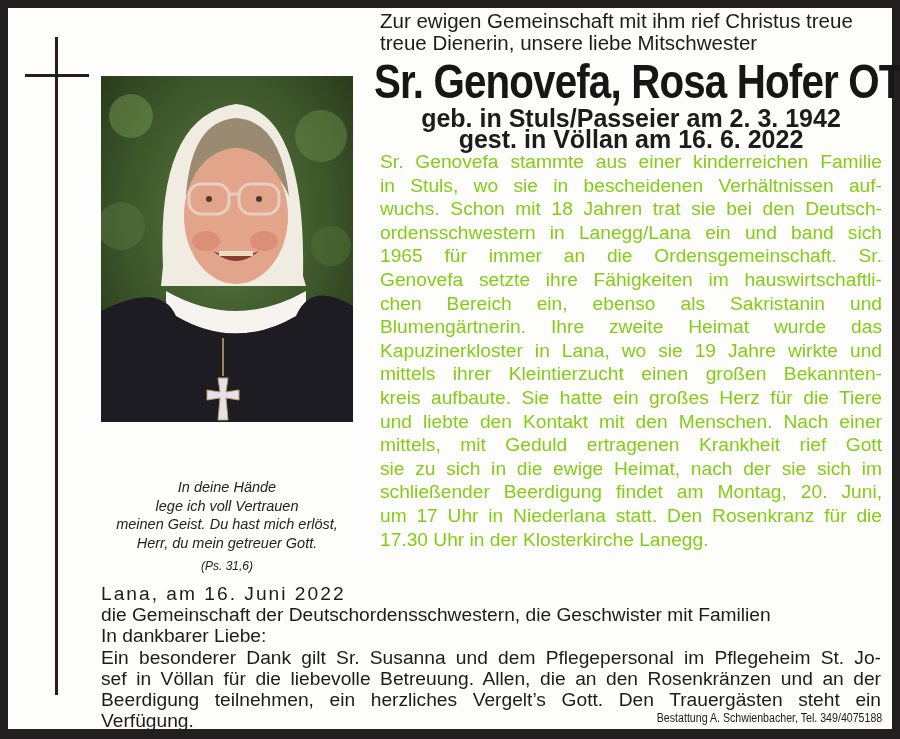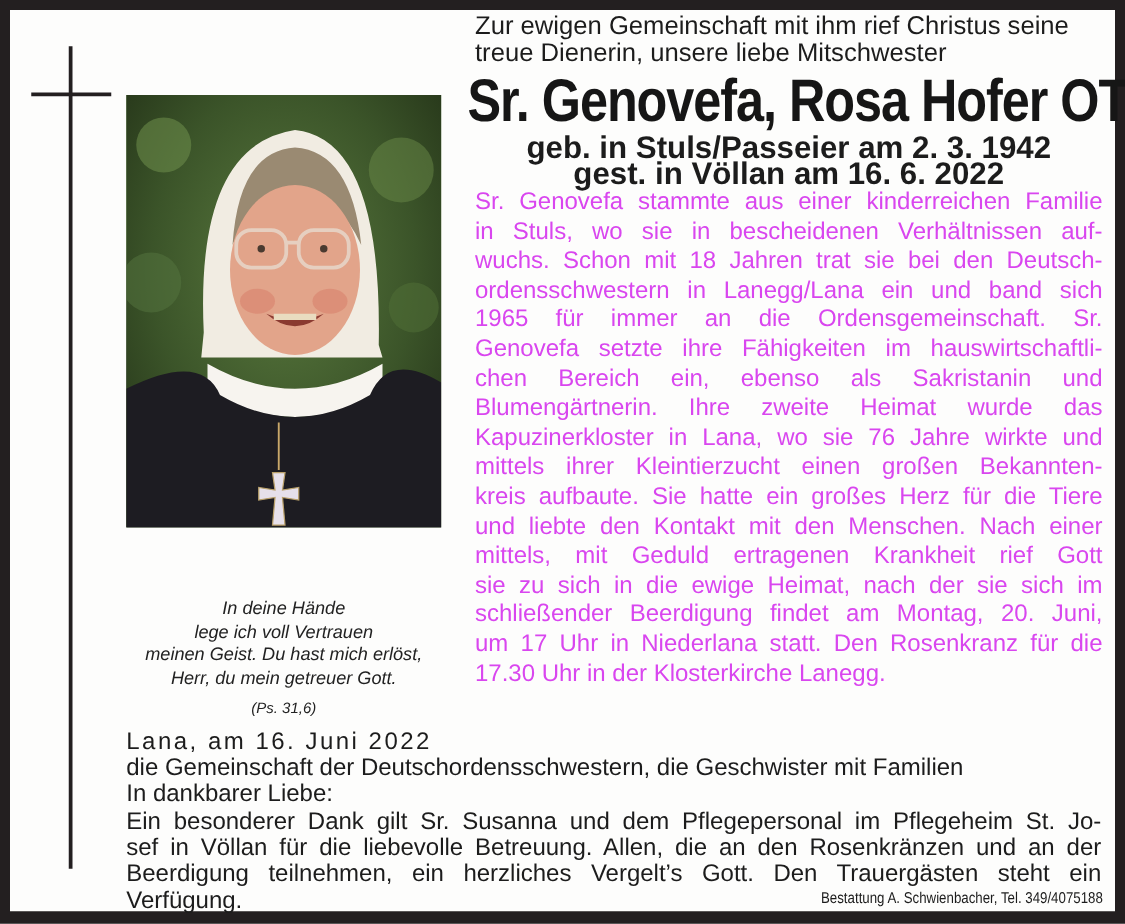--- a/index.html
+++ b/index.html
@@ -36,21 +36,21 @@
     font-family: "Liberation Sans", sans-serif; font-weight: bold;
     font-size: 48px; line-height: 52px; letter-spacing: -1px;
     transform: scaleX(0.84); transform-origin: left top; white-space: nowrap; color: #161616;
   }
   .dates {
     left: 380px; top: 108px; width: 502px; text-align: center;
     font-weight: bold; font-size: 25px; line-height: 20.5px; color: #1c1c1c;
   }
   .bio {
     left: 380px; top: 150px; width: 502px; text-align: justify;
-    font-size: 19.2px; line-height: 23.6px; color: #d946ef;
+    font-size: 19.2px; line-height: 23.6px; color: #84cc16;
     hyphens: manual;
   }
   .bio span { display: block; text-align: justify; text-align-last: justify; }
   .bio span.last { text-align-last: left; }
 
   .closing {
     left: 101px; top: 583px; width: 780px; font-size: 19.2px; line-height: 21.2px; color: #1c1c1c;
   }
   .closing span { display: block; white-space: nowrap; }
   .closing .just { text-align: justify; text-align-last: justify; white-space: normal; width: 780px; }
@@ -114,41 +114,41 @@
 
 <div class="abs verse">
   <span style="display:block">In deine Hände</span>
   <span style="display:block">lege ich voll Vertrauen</span>
   <span style="display:block">meinen Geist. Du hast mich erlöst,</span>
   <span style="display:block">Herr, du mein getreuer Gott.</span>
   <span class="ref">(Ps. 31,6)</span>
 </div>
 
 <div class="abs intro">
-  <span style="display:block">Zur ewigen Gemeinschaft mit ihm rief Christus seine</span>
+  <span style="display:block">Zur ewigen Gemeinschaft mit ihm rief Christus treue</span>
   <span style="display:block">treue Dienerin, unsere liebe Mitschwester</span>
 </div>
 
 <div class="abs name">Sr. Genovefa, Rosa Hofer OT</div>
 
 <div class="abs dates">
   <span style="display:block">geb. in Stuls/Passeier am 2. 3. 1942</span>
   <span style="display:block">gest. in Völlan am 16. 6. 2022</span>
 </div>
 
 <div class="abs bio">
   <span>Sr. Genovefa stammte aus einer kinderreichen Familie</span>
   <span>in Stuls, wo sie in bescheidenen Verhältnissen auf-</span>
   <span>wuchs. Schon mit 18 Jahren trat sie bei den Deutsch-</span>
   <span>ordensschwestern in Lanegg/Lana ein und band sich</span>
   <span>1965 für immer an die Ordensgemeinschaft. Sr.</span>
   <span>Genovefa setzte ihre Fähigkeiten im hauswirtschaftli-</span>
   <span>chen Bereich ein, ebenso als Sakristanin und</span>
   <span>Blumengärtnerin. Ihre zweite Heimat wurde das</span>
-  <span>Kapuzinerkloster in Lana, wo sie 76 Jahre wirkte und</span>
+  <span>Kapuzinerkloster in Lana, wo sie 19 Jahre wirkte und</span>
   <span>mittels ihrer Kleintierzucht einen großen Bekannten-</span>
   <span>kreis aufbaute. Sie hatte ein großes Herz für die Tiere</span>
   <span>und liebte den Kontakt mit den Menschen. Nach einer</span>
   <span>mittels, mit Geduld ertragenen Krankheit rief Gott</span>
   <span>sie zu sich in die ewige Heimat, nach der sie sich im</span>
   <span>schließender Beerdigung findet am Montag, 20. Juni,</span>
   <span>um 17 Uhr in Niederlana statt. Den Rosenkranz für die</span>
   <span class="last">17.30 Uhr in der Klosterkirche Lanegg.</span>
 </div>
 

